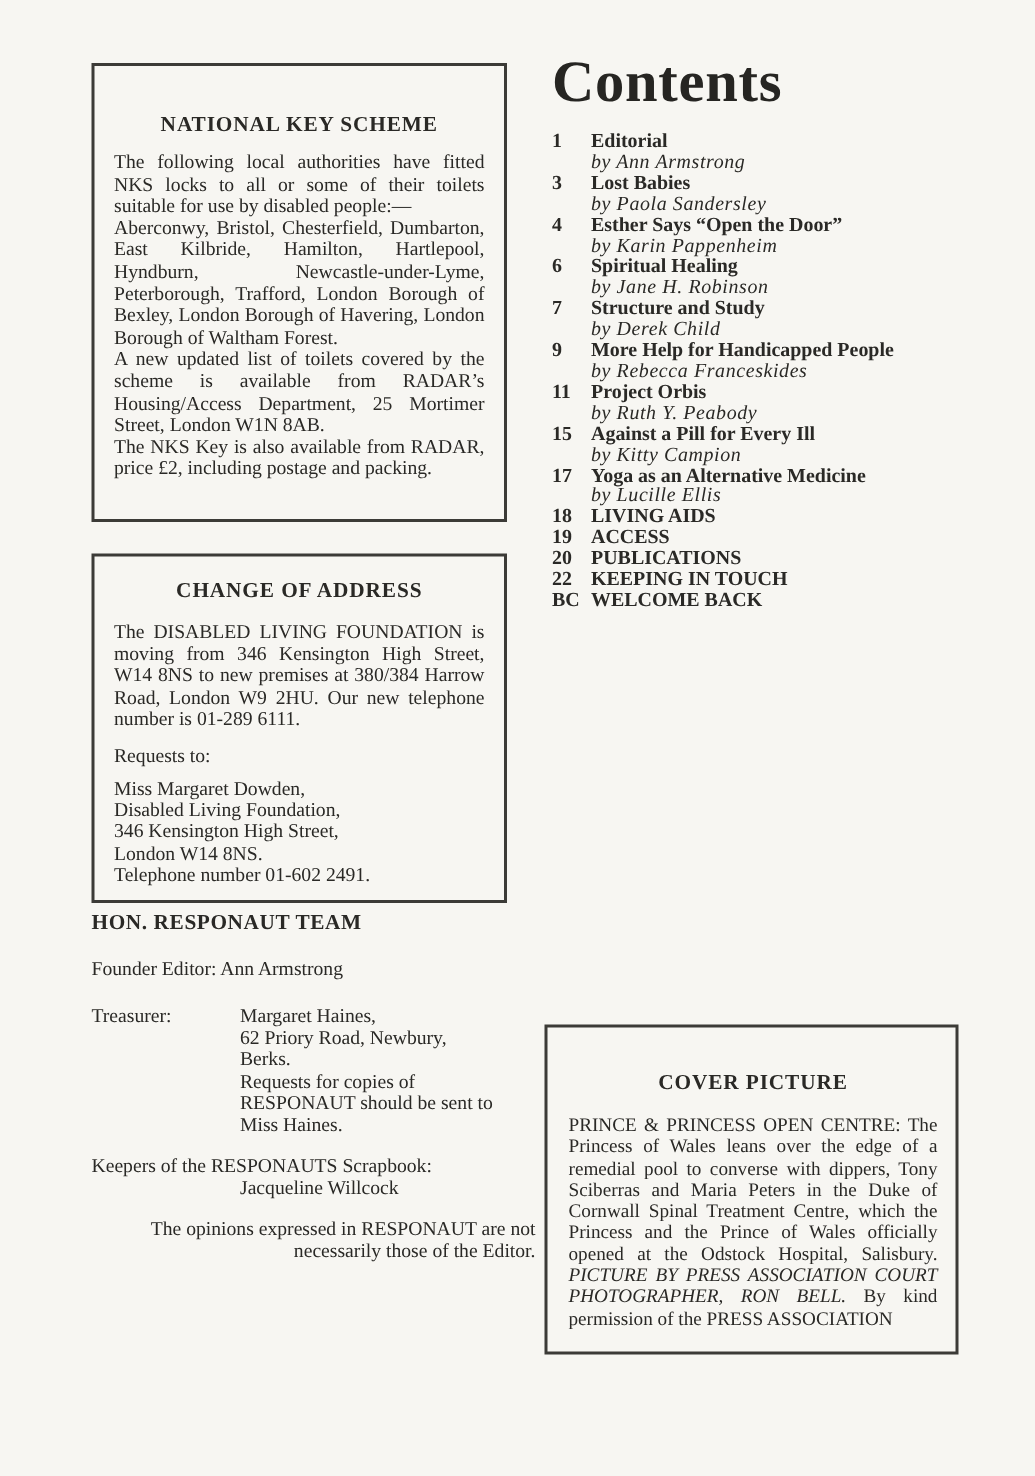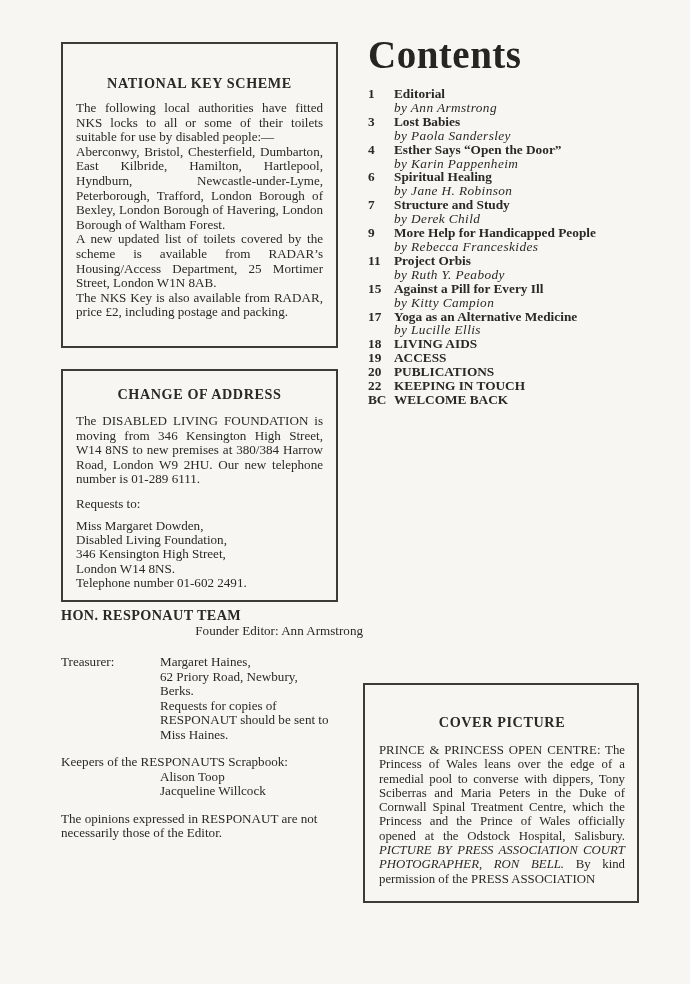--- a/index.html
+++ b/index.html
@@ -54,27 +54,27 @@
   .toc-num { flex: 0 0 26px; font-weight: bold; font-size: 13.3px; }
   .toc-title { font-weight: bold; font-size: 13.3px; }
   .toc-by {
     margin-left: 26px; font-style: italic; font-size: 13.3px;
     line-height: 13.9px; letter-spacing: 0.4px;
   }
 
   
   #team { position: absolute; left: 61px; top: 608px; width: 302px; font-size: 13.1px; line-height: 14.5px; }
   #team-title { font-weight: bold; font-size: 14.2px; letter-spacing: 0.4px; }
-  #founder-line { margin-top: 1px; text-align: right; }
+  #founder-line { margin-top: 16px; }
   .role-block { display: flex; margin-top: 17px; }
   .role-label { flex: 0 0 99px; }
   .role-lines { flex: 1; }
   #keepers-block { margin-top: 13px; }
   .keeper-name { margin-left: 99px; }
-  #disclaimer { margin-top: 13px; width: 296px; }
+  #disclaimer { margin-top: 13px; width: 296px; text-align: right; }
 
   
   #cover-box { left: 363px; top: 683px; width: 276px; height: 220px; padding: 0 12px 0 14px; }
   #cover-box .box-title { margin-top: 29px; }
   #cover-text { margin-top: 12px; font-size: 12.8px; line-height: 14.3px; }
   .italic-caps { font-style: italic; }
 </style>
 </head>
 <body>
 
@@ -218,21 +218,20 @@
         <div>Berks.</div>
         <div>Requests for copies of</div>
         <div>RESPONAUT should be sent to</div>
         <div>Miss Haines.</div>
       </div>
   </div>
 
   <div id="keepers-block">
     <div>Keepers of the RESPONAUTS Scrapbook:</div>
     <div>
-        <div class="keeper-name">Alison Toop</div>
         <div class="keeper-name">Jacqueline Willcock</div>
       </div>
   </div>
 
   <div id="disclaimer">The opinions expressed in RESPONAUT are not necessarily those of the Editor.</div>
 </div>
 
 <div class="box" id="cover-box">
   <h3 class="box-title">COVER PICTURE</h3>
   <p class="body-text" id="cover-text"><span>PRINCE &amp; PRINCESS OPEN CENTRE: The Princess of Wales leans over the edge of a remedial pool to converse with dippers, Tony Sciberras and Maria Peters in the Duke of Cornwall Spinal Treatment Centre, which the Princess and the Prince of Wales officially opened at the Odstock Hospital, Salisbury. </span><span class="italic-caps">PICTURE BY PRESS ASSOCIATION COURT PHOTOGRAPHER, RON BELL.</span><span> By kind permission of the PRESS ASSOCIATION</span></p>

